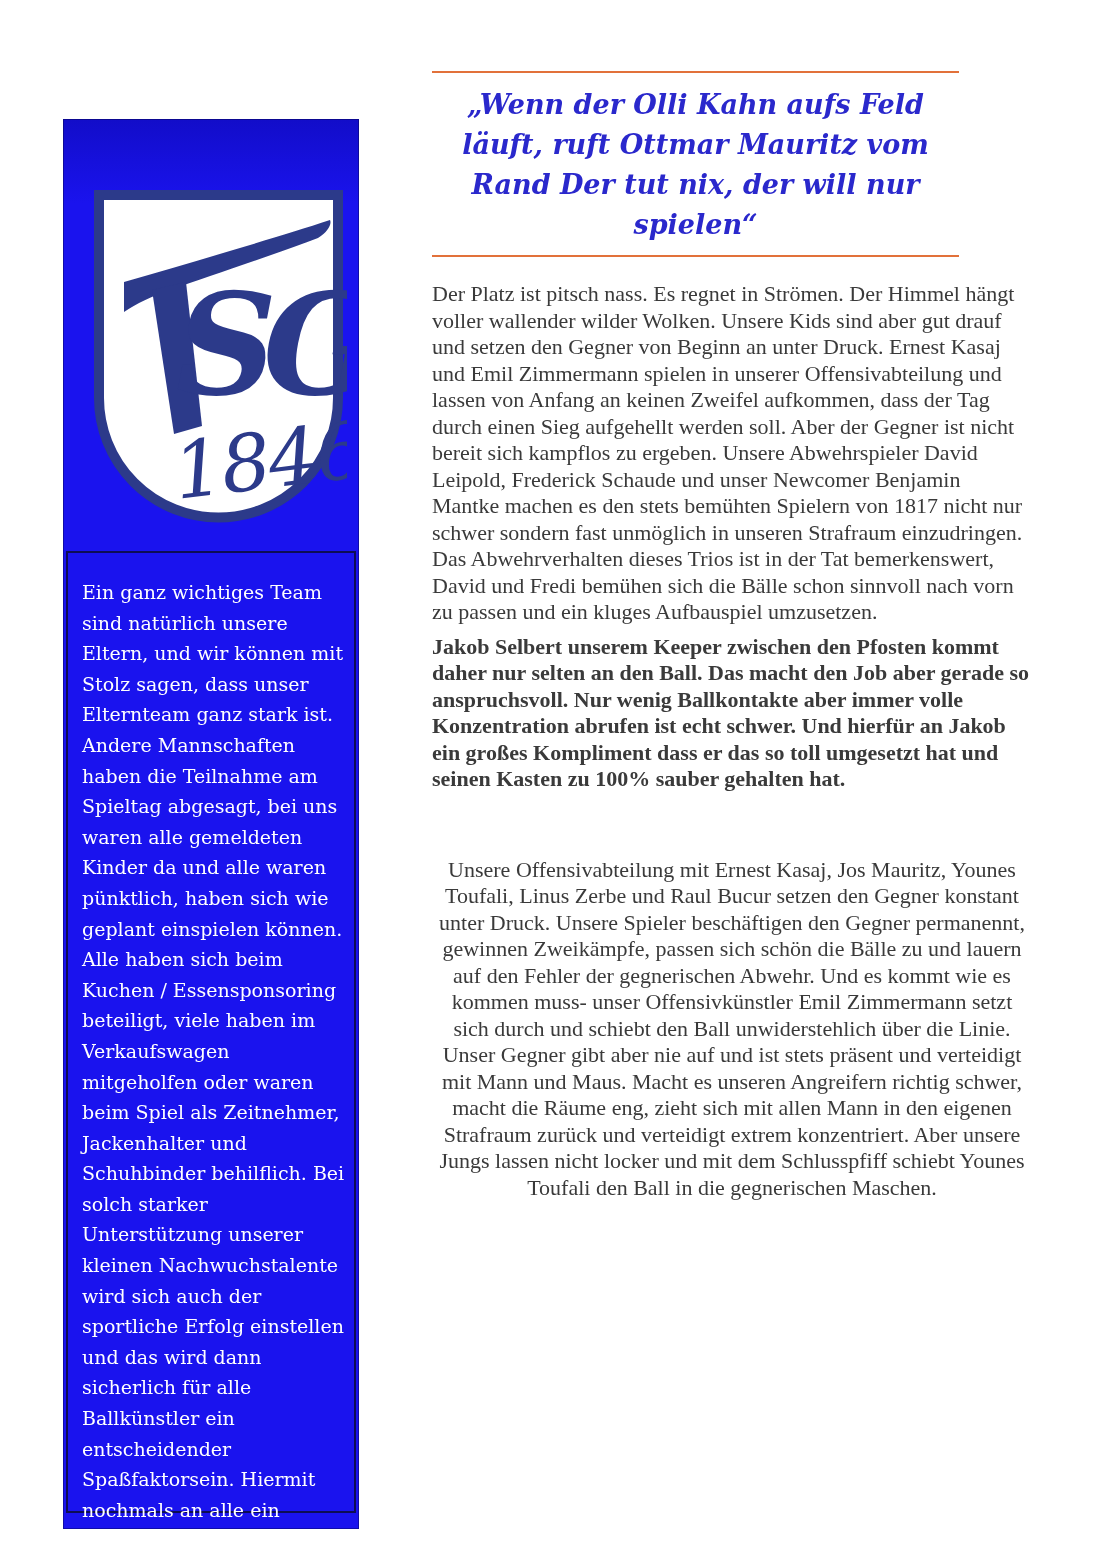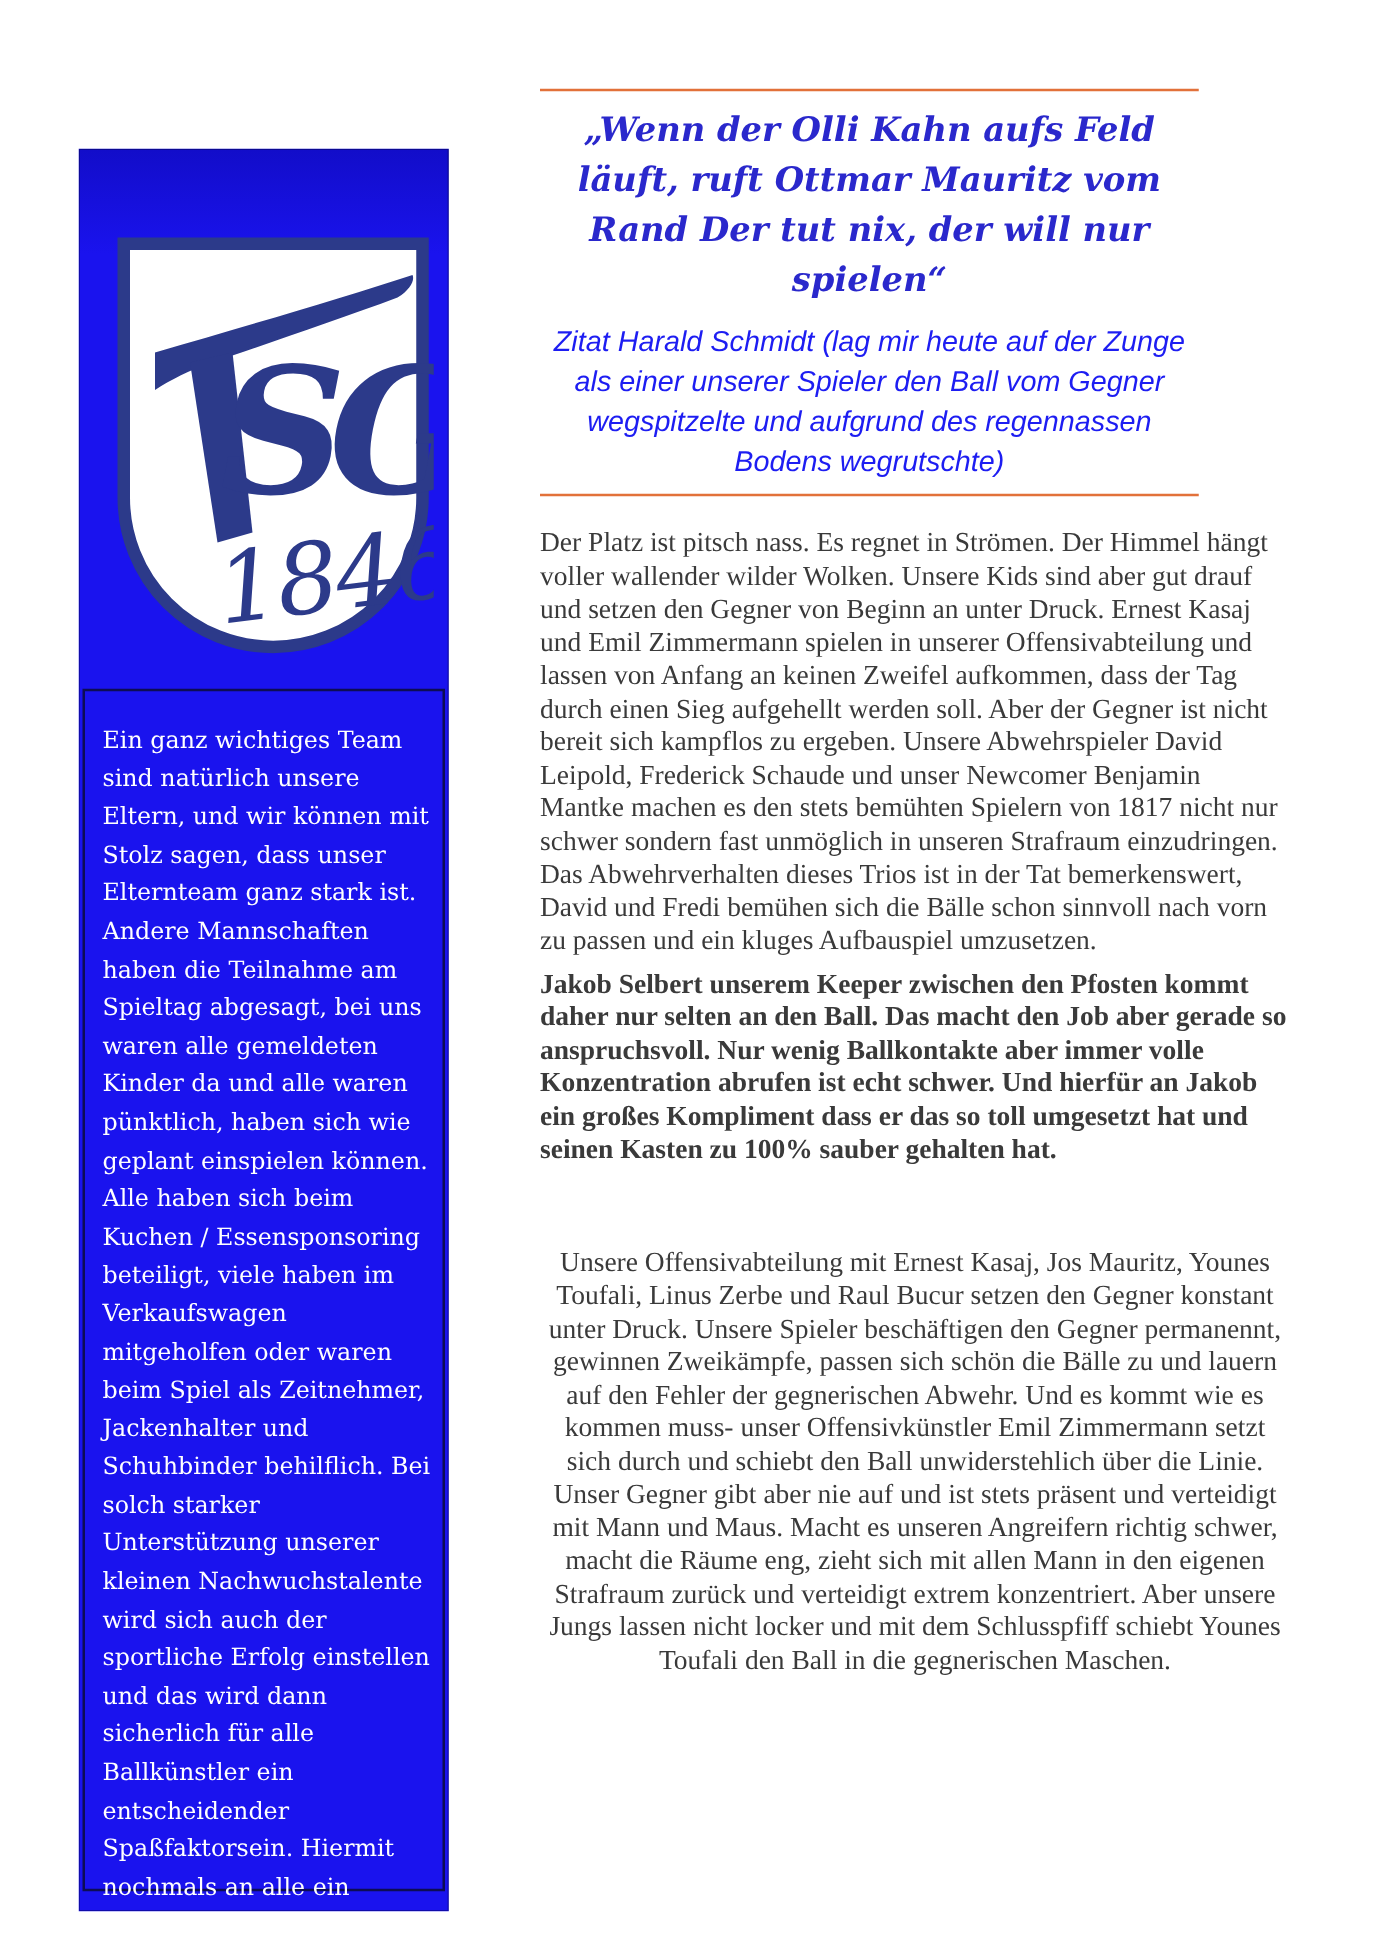--- a/index.html
+++ b/index.html
@@ -89,21 +89,20 @@
 
     <div class="sidebar-box">
       <p class="sidebar-body"><span>Ein ganz wichtiges Team sind natürlich unsere Eltern, und wir können mit Stolz sagen, dass unser Elternteam ganz stark ist. Andere Mannschaften haben die Teilnahme am Spieltag abgesagt, bei uns waren alle gemeldeten Kinder da und alle waren pünktlich, haben sich wie geplant einspielen können. Alle haben sich beim Kuchen / Essensponsoring beteiligt, viele haben im Verkaufswagen mitgeholfen oder waren beim Spiel als Zeitnehmer, Jackenhalter und Schuhbinder behilflich.  Bei solch starker Unterstützung unserer kleinen Nachwuchstalente wird sich auch der sportliche Erfolg einstellen und das wird dann sicherlich für alle Ballkünstler ein entscheidender Spaßfaktorsein. Hiermit nochmals an alle ein herzliches Dankeschön. Vor allem ein dickes Lob an Heike die ganz viel Rennerei hatte und sehr viel organisiert hat – </span></p>
     </div>
   </div>
 
   <div class="main">
 
     <div class="quote-block">
       <div class="quote-text">„Wenn der Olli Kahn aufs Feld läuft, ruft Ottmar Mauritz vom Rand Der tut nix, der will nur spielen“</div>
-      <div class="quote-attribution">Zitat Harald Schmidt (lag mir heute auf der Zunge als einer unserer Spieler den Ball vom Gegner wegspitzelte und aufgrund des regennassen Bodens wegrutschte)</div>
     </div>
 
 
     <div class="article">
       <p class="p1">Der Platz ist pitsch nass. Es regnet in Strömen. Der Himmel hängt voller wallender wilder Wolken. Unsere Kids sind aber gut drauf und setzen den Gegner von Beginn an unter Druck. Ernest Kasaj und Emil Zimmermann spielen in unserer Offensivabteilung und lassen von Anfang an keinen Zweifel aufkommen, dass der Tag durch einen Sieg aufgehellt werden soll. Aber der Gegner ist nicht bereit sich kampflos zu ergeben. Unsere Abwehrspieler David Leipold, Frederick Schaude und unser Newcomer Benjamin Mantke machen es den stets bemühten Spielern von 1817 nicht nur schwer sondern fast unmöglich in unseren Strafraum einzudringen. Das Abwehrverhalten dieses Trios ist in der Tat bemerkenswert, David und Fredi bemühen sich die Bälle schon sinnvoll nach vorn zu passen und ein kluges Aufbauspiel umzusetzen.</p>
       <p class="p2">Jakob Selbert unserem Keeper zwischen den Pfosten kommt daher nur selten an den Ball. Das macht den Job aber gerade so anspruchsvoll. Nur wenig Ballkontakte aber immer volle Konzentration abrufen ist echt schwer. Und hierfür an Jakob ein großes Kompliment dass er das so toll umgesetzt hat und seinen Kasten zu 100% sauber gehalten hat.</p>
       <p class="p3">Unsere Offensivabteilung mit Ernest Kasaj, Jos Mauritz, Younes Toufali, Linus Zerbe und Raul Bucur setzen den Gegner konstant unter Druck. Unsere Spieler beschäftigen den Gegner permanennt, gewinnen Zweikämpfe, passen sich schön die Bälle zu und lauern auf den Fehler der gegnerischen Abwehr. Und es kommt wie es kommen muss- unser Offensivkünstler Emil Zimmermann setzt sich durch und schiebt den Ball unwiderstehlich über die Linie. Unser Gegner gibt aber nie auf und ist stets präsent und verteidigt mit Mann und Maus. Macht es unseren Angreifern richtig schwer, macht die Räume eng, zieht sich mit allen Mann in den eigenen Strafraum zurück und verteidigt extrem konzentriert.  Aber unsere Jungs lassen nicht locker und mit dem Schlusspfiff schiebt Younes Toufali den Ball in die gegnerischen Maschen.</p>
     </div>
   </div>
 

